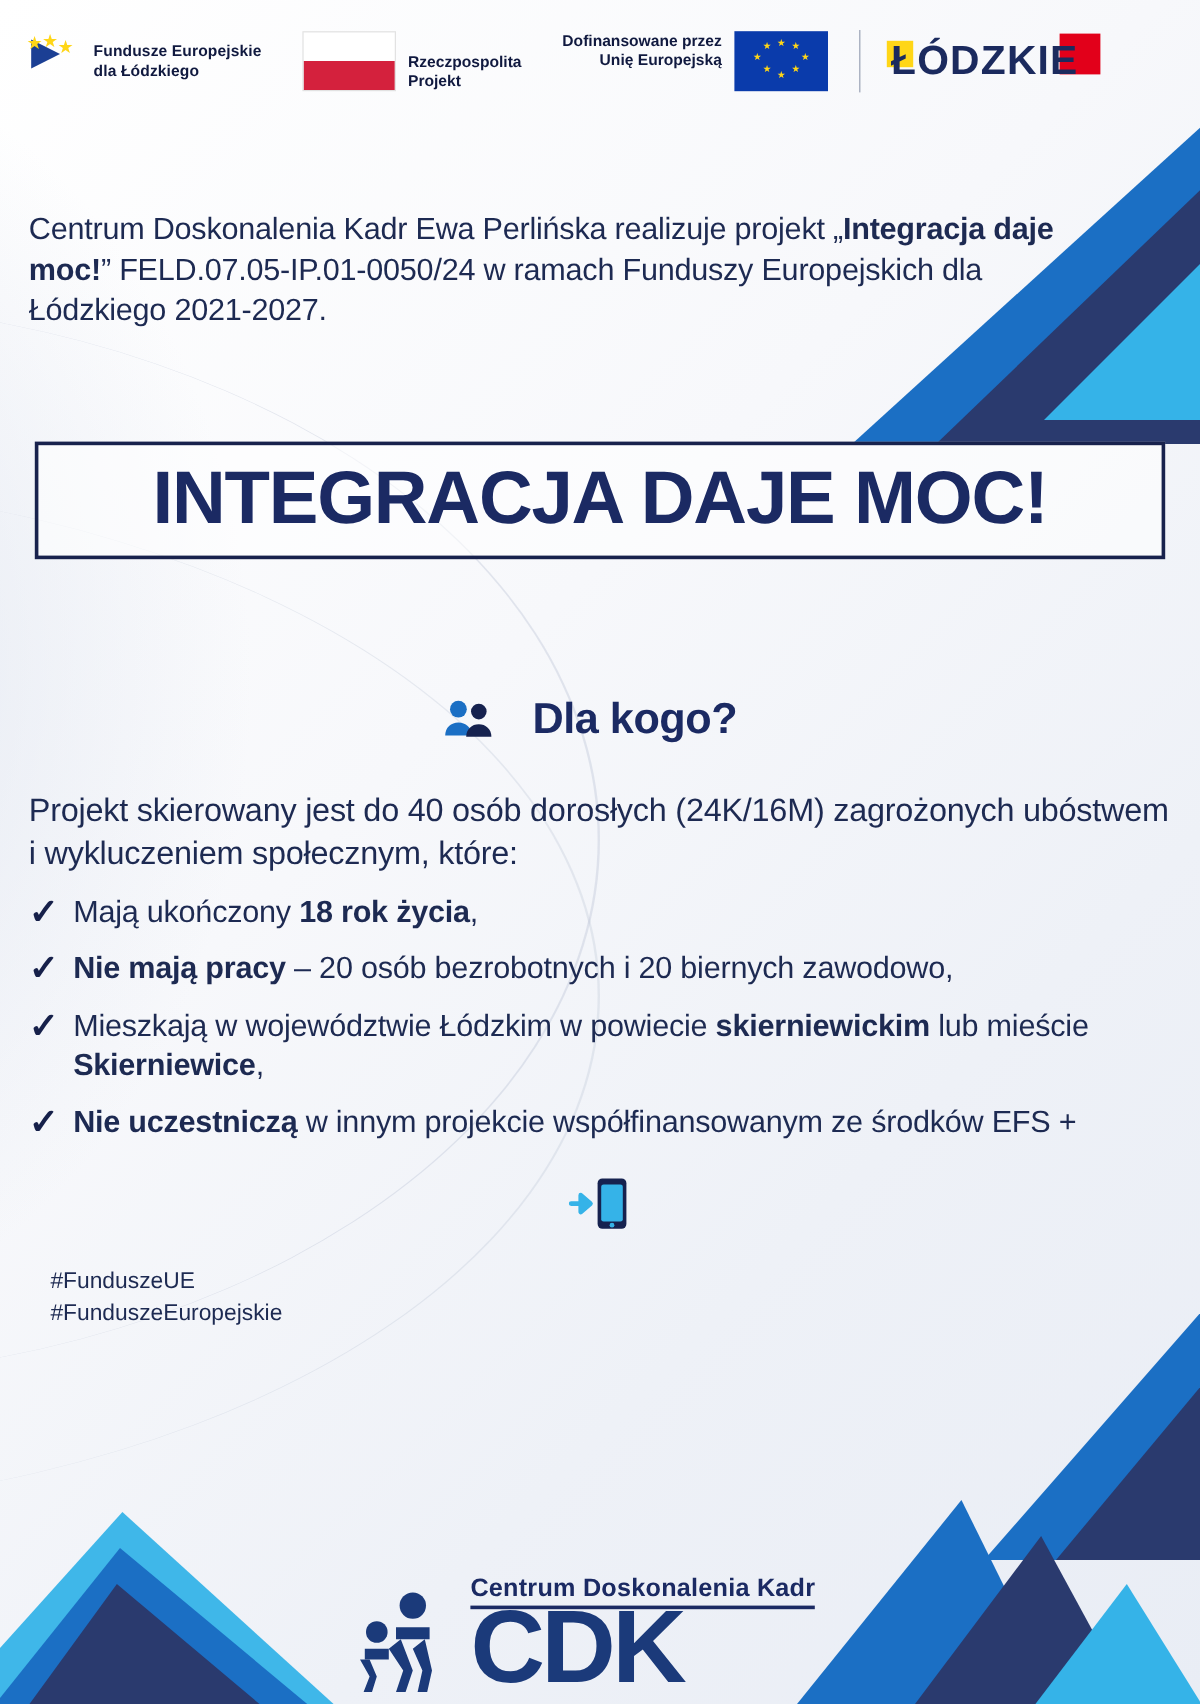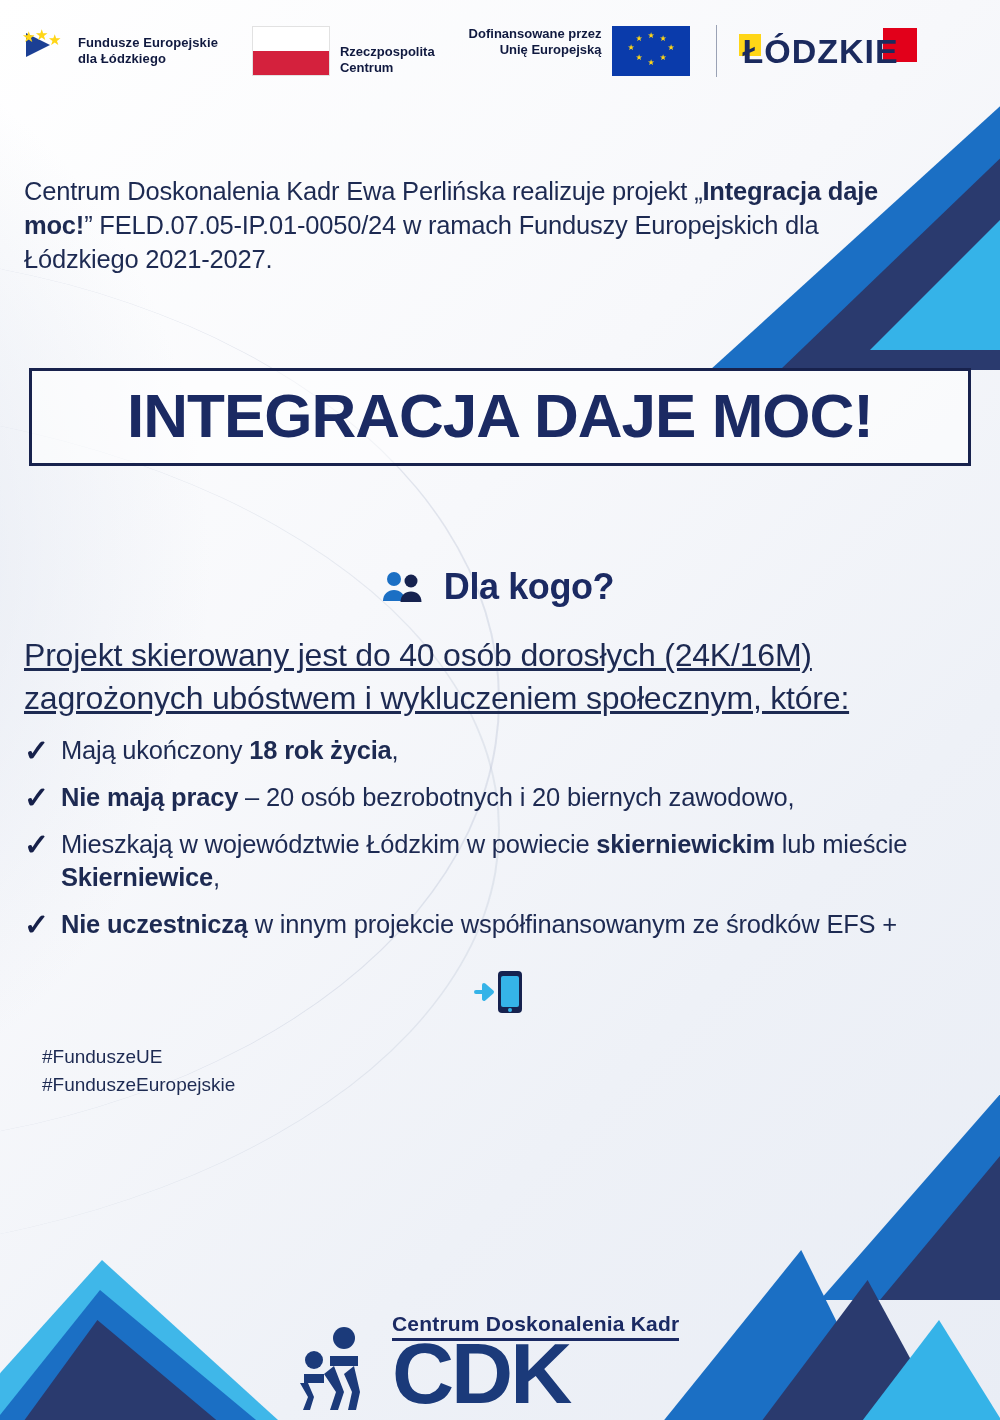--- a/index.html
+++ b/index.html
@@ -200,34 +200,33 @@
     letter-spacing: -1px;
   }
 
   
   .section-head {
     position: relative; z-index: 4;
     margin: 96px 0 0 0;
     display: flex; align-items: center; justify-content: center; gap: 16px;
   }
   .section-head h2 {
-    margin: 4px; font-size: 36px; font-weight: bold; color: #1b2a63; letter-spacing: -.4px; text-align: right;
+    margin: 16px; font-size: 36px; font-weight: bold; color: #1b2a63; letter-spacing: -.4px; text-align: right;
   }
   .people-icon { width: 42px; height: 34px; position: relative; }
 
   
   .body-text {
     position: relative; z-index: 4;
     margin: 22px 0 0 24px;
     width: 950px;
-    font-size: 32px;
+    font-size: 27px;
     line-height: 1.33;
     color: #1d2a52;
     letter-spacing: -.2px;
-    text-decoration: underline;
   }
   .bullets {
     position: relative; z-index: 4;
     margin: 14px 0 0 24px;
     width: 958px;
   }
   .bullet {
     display: flex; align-items: flex-start; gap: 12px;
     margin-bottom: 14px;
     font-size: 25.5px;
@@ -324,21 +323,21 @@
         <div>dla Łódzkiego</div>
       </div>
     </div>
 
     <div class="sep-gap"></div>
 
     <div class="logo-block pl-logo">
       <div class="pl-flag"></div>
       <div class="pl-text">
         <div>Rzeczpospolita</div>
-        <div>Centrum</div>
+        <div>Projekt</div>
       </div>
     </div>
 
     <div class="sep-gap"></div>
 
     <div class="logo-block eu-logo">
       <div class="eu-text">
         <div>Dofinansowane przez</div>
         <div>Unię Europejską</div>
       </div>

